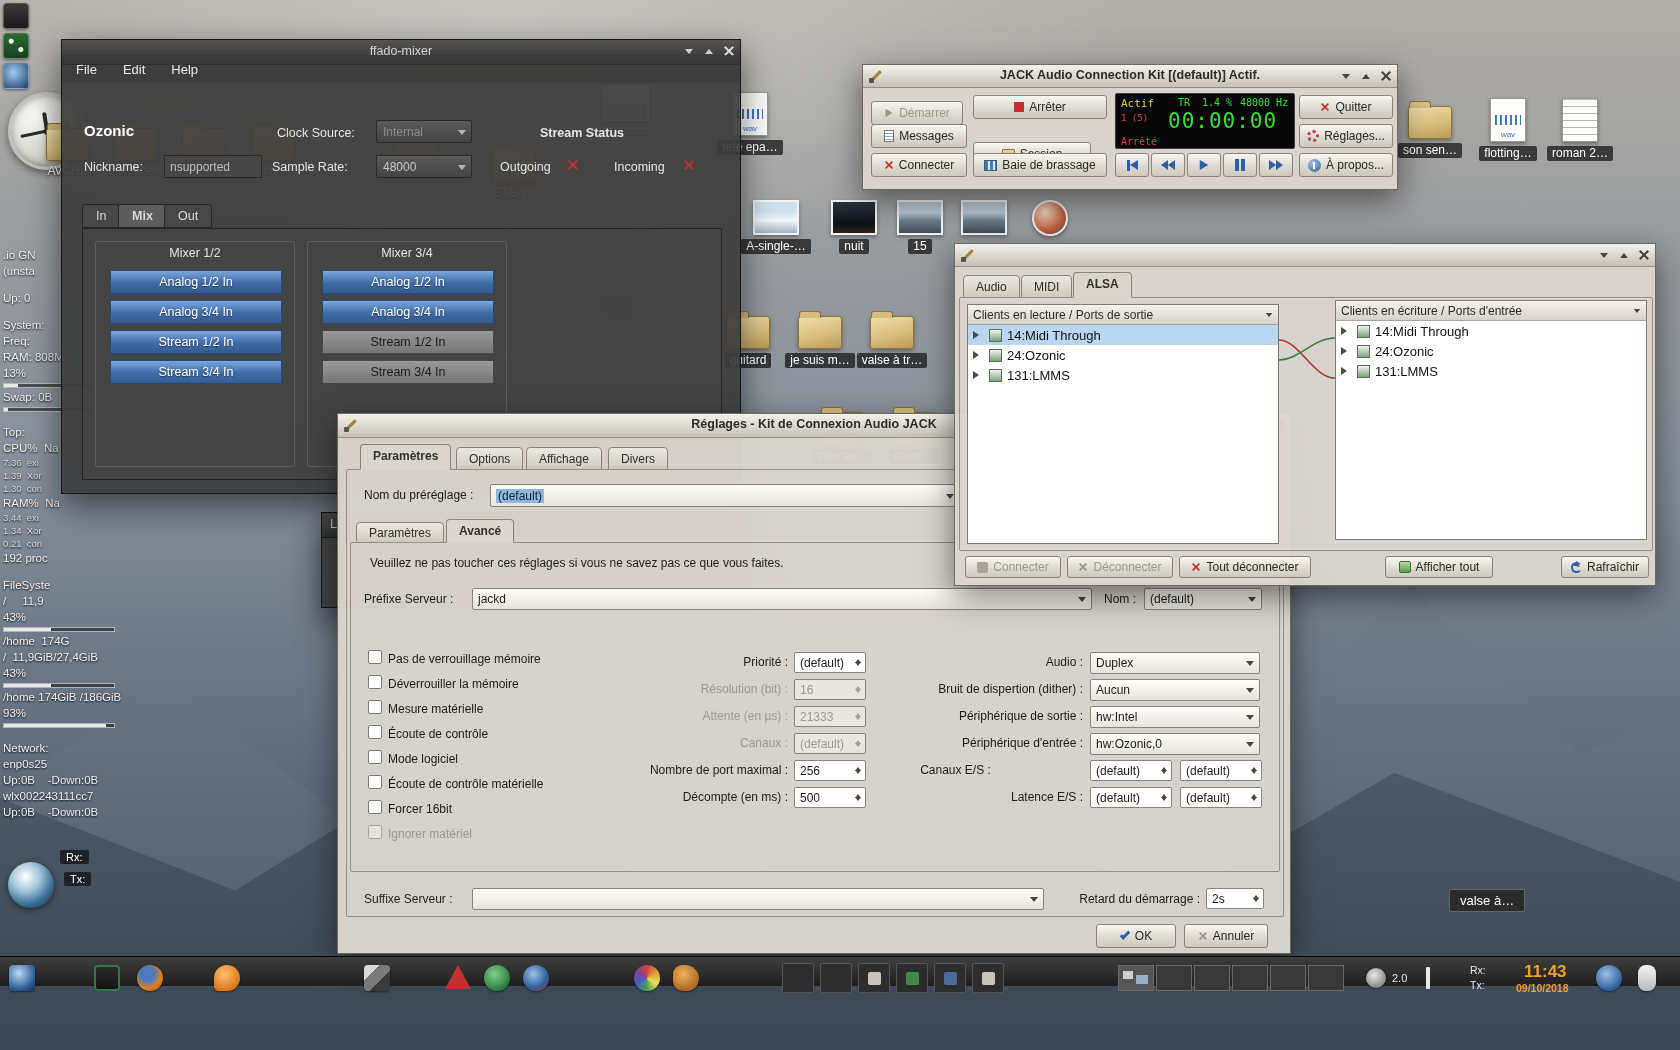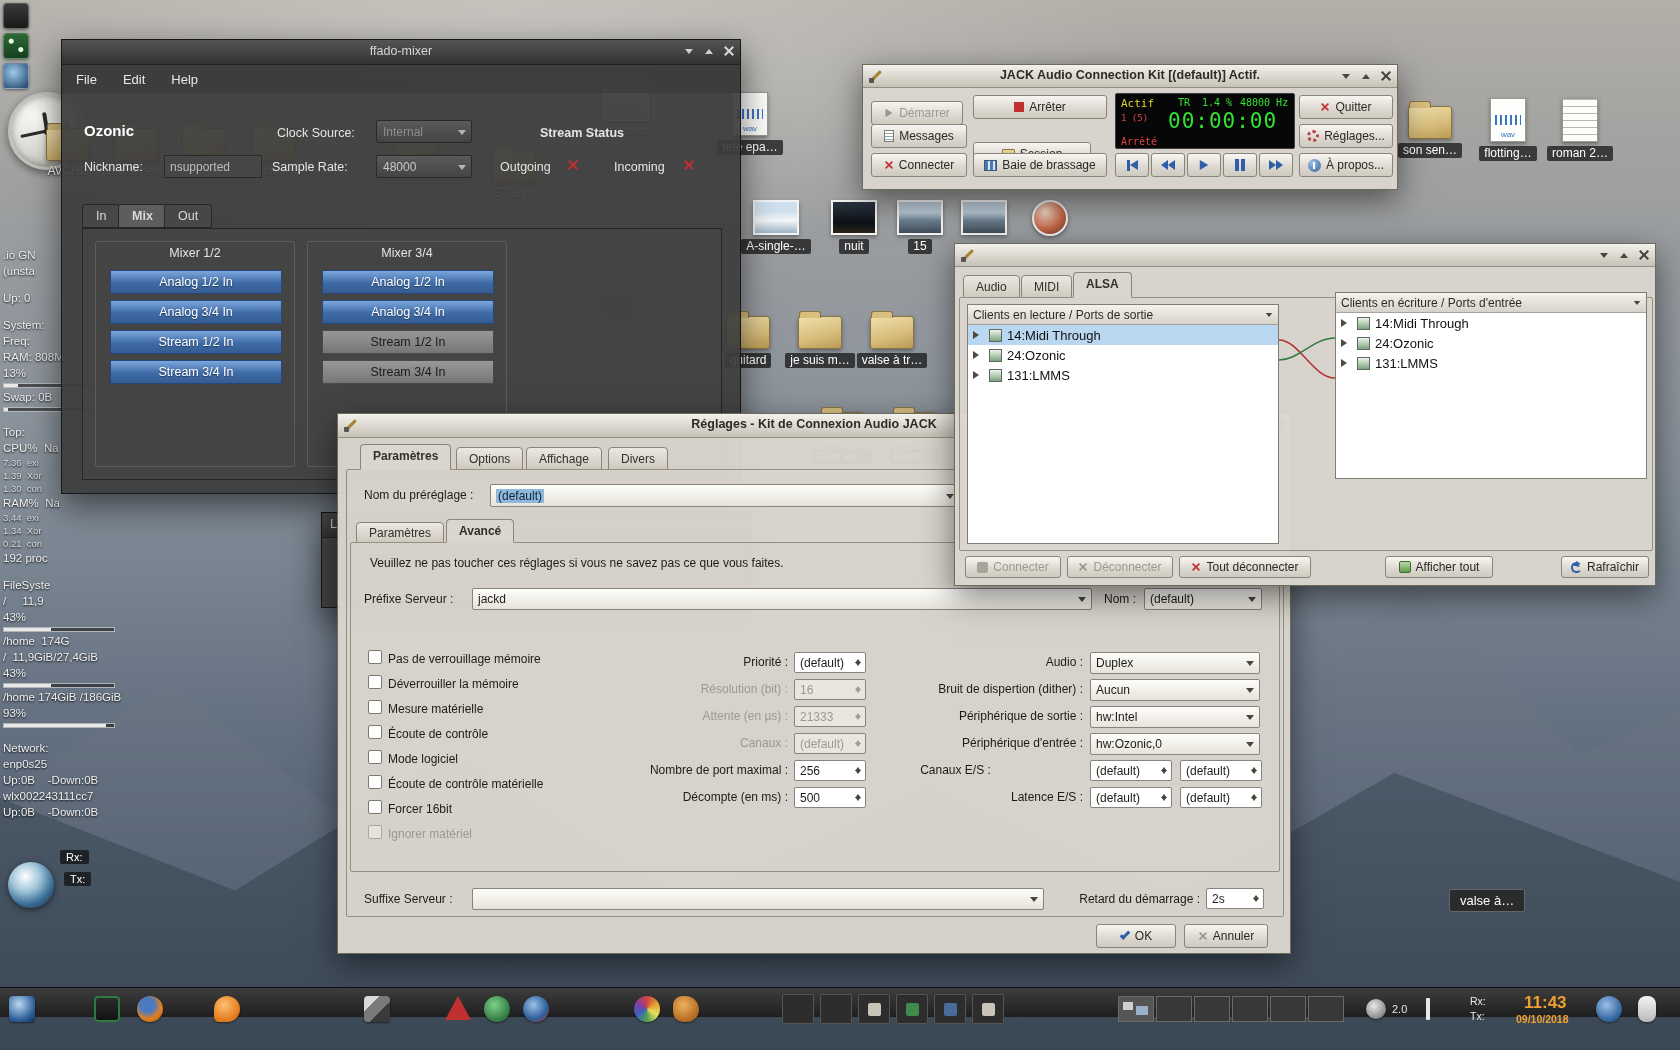--- a/index.html
+++ b/index.html
@@ -138,42 +138,42 @@
   .lhdr .sp { flex:1; }
   .litem { height:20px; display:flex; align-items:center; gap:5px; padding-left:5px; font-size:13px; color:#14110e; }
   .litem.sel { background:#b9d7f1; }
   .exp { width:0; height:0; border:4px solid transparent; border-left:6px solid #4e4a42; margin-right:1px; }
   .chip { width:13px; height:13px; border:1px solid #5e6a5e; background:linear-gradient(#eef4ee,#a9c4a9 60%,#7fa07f); }
 
   
   .dwin { position:absolute; background:rgba(60,60,60,.93); border:1px solid #171717; box-shadow:0 12px 32px rgba(0,0,0,.55); color:#dcdcdc; }
   .dtitle { position:relative; height:25px; background:linear-gradient(#545454,#323232); border-bottom:1px solid #202020; }
   .dtitle .ttext { position:absolute; left:0; right:0; top:4px; text-align:center; font-size:12.5px; color:#d6d6d6; }
-  .dmenu { position:absolute; left:0; right:0; top:25px; height:28px; display:flex; align-items:center; gap:26px; padding-left:14px; background:rgba(56,56,56,.6); font-size:13px; color:#e8e8e8; }
+  .dmenu { position:absolute; left:0; right:0; top:15px; height:28px; display:flex; align-items:center; gap:26px; padding-left:14px; background:rgba(56,56,56,.6); font-size:13px; color:#e8e8e8; }
   .dtab { position:absolute; height:24px; padding:4px 13px 0; background:#474747; border:1px solid #262626; font-size:12.5px; color:#d8d8d8; border-radius:3px 3px 0 0; }
   .dtab.active { background:#5d5d5d; font-weight:bold; }
   .dpanel { position:absolute; border:1px solid #262626; background:rgba(68,68,68,.88); }
   .dgroup { position:absolute; border:1px solid #5d5d5d; border-radius:2px; }
   .dgroup .gtitle { position:absolute; top:4px; left:0; right:0; text-align:center; font-size:12.5px; color:#e4e4e4; }
   .mixbtn { position:absolute; left:14px; width:172px; height:24px; border-radius:0; display:flex; align-items:center; justify-content:center; font-size:12.5px; }
   .mixbtn.on { background:linear-gradient(#7ca7dd,#3e6aa6 55%,#355c92); border:1px solid #26477a; color:#fff; text-shadow:0 1px 1px rgba(0,0,0,.45); }
   .mixbtn.off { background:linear-gradient(#989898,#767676); border:1px solid #4a4a4a; color:#1c1c1c; }
   .dfield { position:absolute; background:#464646; border:1px solid #2a2a2a; color:#bdbdbd; font-size:12px; display:flex; align-items:center; padding:0 5px; height:23px; }
   .dcombo { position:absolute; background:linear-gradient(#5a5a5a,#444); border:1px solid #2a2a2a; color:#c9c9c9; font-size:12px; display:flex; align-items:center; padding:0 18px 0 6px; height:23px; border-radius:2px; }
   .dcombo::after { content:""; position:absolute; right:5px; top:50%; margin-top:-2px; border:4px solid transparent; border-top:5px solid #b5b5b5; }
   .dcombo.dis { color:#8e8e8e; }
   .dlab { position:absolute; font-size:12.5px; color:#e4e4e4; white-space:nowrap; }
 
   
   .lcd { position:absolute; background:#070707; border:1px solid #3c3c3c; border-radius:2px; font-family:"DejaVu Sans Mono",monospace; }
   .lcd span { position:absolute; white-space:nowrap; }
   .lgreen { color:#35e035; } .lyellow { color:#d8d832; } .lred { color:#e04242; }
 
   
-  .taskbar { position:absolute; left:0; right:0; top:987px; height:30px; background:linear-gradient(#3d3d3d,#1f1f1f); border-top:1px solid #0c0c0c; }
+  .taskbar { position:absolute; left:0; right:0; top:956px; height:30px; background:linear-gradient(#3d3d3d,#1f1f1f); border-top:1px solid #0c0c0c; }
   .tbicon { position:absolute; top:8px; width:26px; height:26px; border-radius:4px; box-shadow:0 1px 2px rgba(0,0,0,.5); }
   .winbtn { position:absolute; top:6px; width:32px; height:30px; background:#2d2d2d; border:1px solid #555; border-radius:2px; }
   .winbtn .mk { position:absolute; left:9px; top:8px; width:13px; height:13px; background:#777; border-radius:2px; }
   .pager { position:absolute; top:8px; display:flex; gap:2px; }
   .pcell { width:36px; height:26px; background:#383838; border:1px solid #6a6a6a; }
   .pcell.on { background:#555; position:relative; }
   .pcell.on::before { content:""; position:absolute; left:4px; top:5px; width:10px; height:8px; background:#cfcfcf; }
   .pcell.on::after { content:""; position:absolute; left:17px; top:9px; width:12px; height:9px; background:#9ab0c8; }
   .ttext-sm { position:absolute; color:#e8e8e8; font-size:10.5px; }
   .clocktxt { position:absolute; color:#f0a030; font-weight:bold; }
@@ -707,21 +707,21 @@
           <i class="chip"></i>
           <span>131:LMMS</span>
         </div>
     </div>
 
     <svg style="position:absolute;left:324px;top:80px;" width="56" height="110" viewBox="0 0 56 110">
       <path d="M0,16 C 20,16 34,54 56,54" stroke="#b03030" stroke-width="1.5" fill="none"></path>
       <path d="M0,36 C 20,36 34,14 56,14" stroke="#2f7a3f" stroke-width="1.5" fill="none"></path>
     </svg>
 
-    <div class="plist" style="left:380px;top:48px;width:312px;height:187px;">
+    <div class="plist" style="left:380px;top:56px;width:312px;height:240px;">
       <div class="lhdr">
           <span>Clients en écriture / Ports d'entrée</span>
           <span class="sp"></span>
           <i class="tri-dn" style="transform:scale(.8);"></i>
         </div>
       <div class="litem">
           <i class="exp"></i>
           <i class="chip"></i>
           <span>14:Midi Through</span>
         </div>

